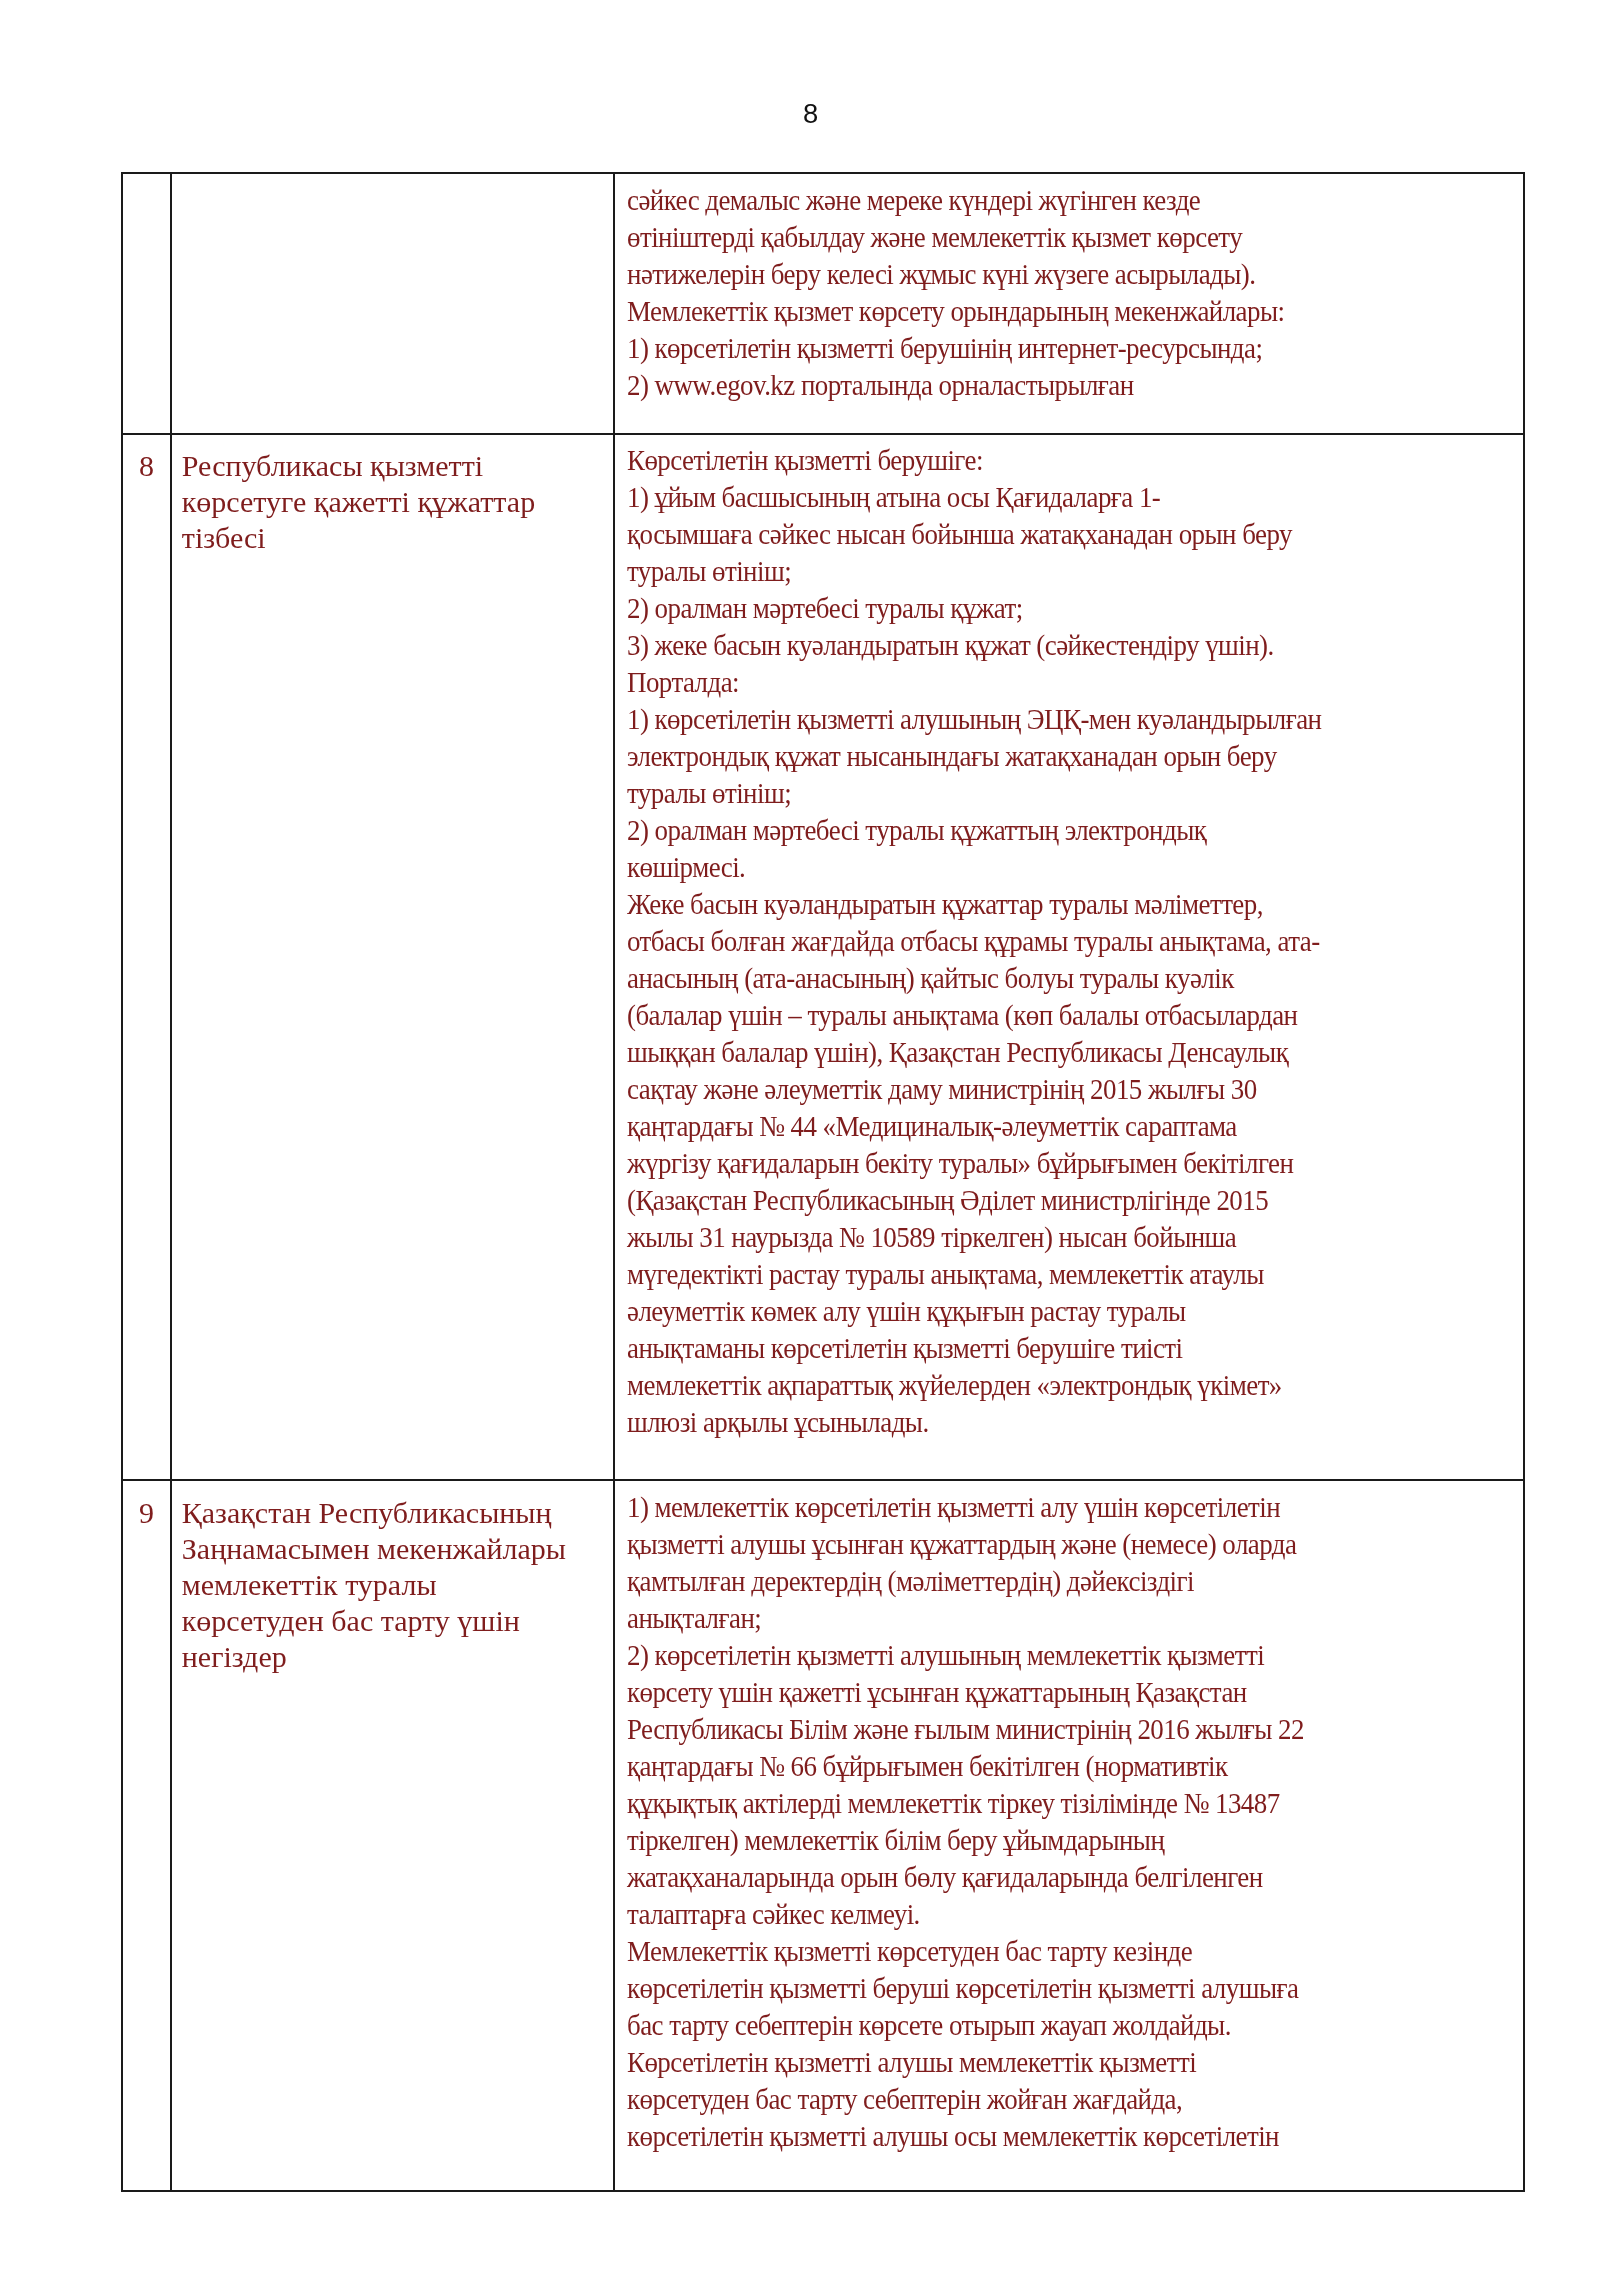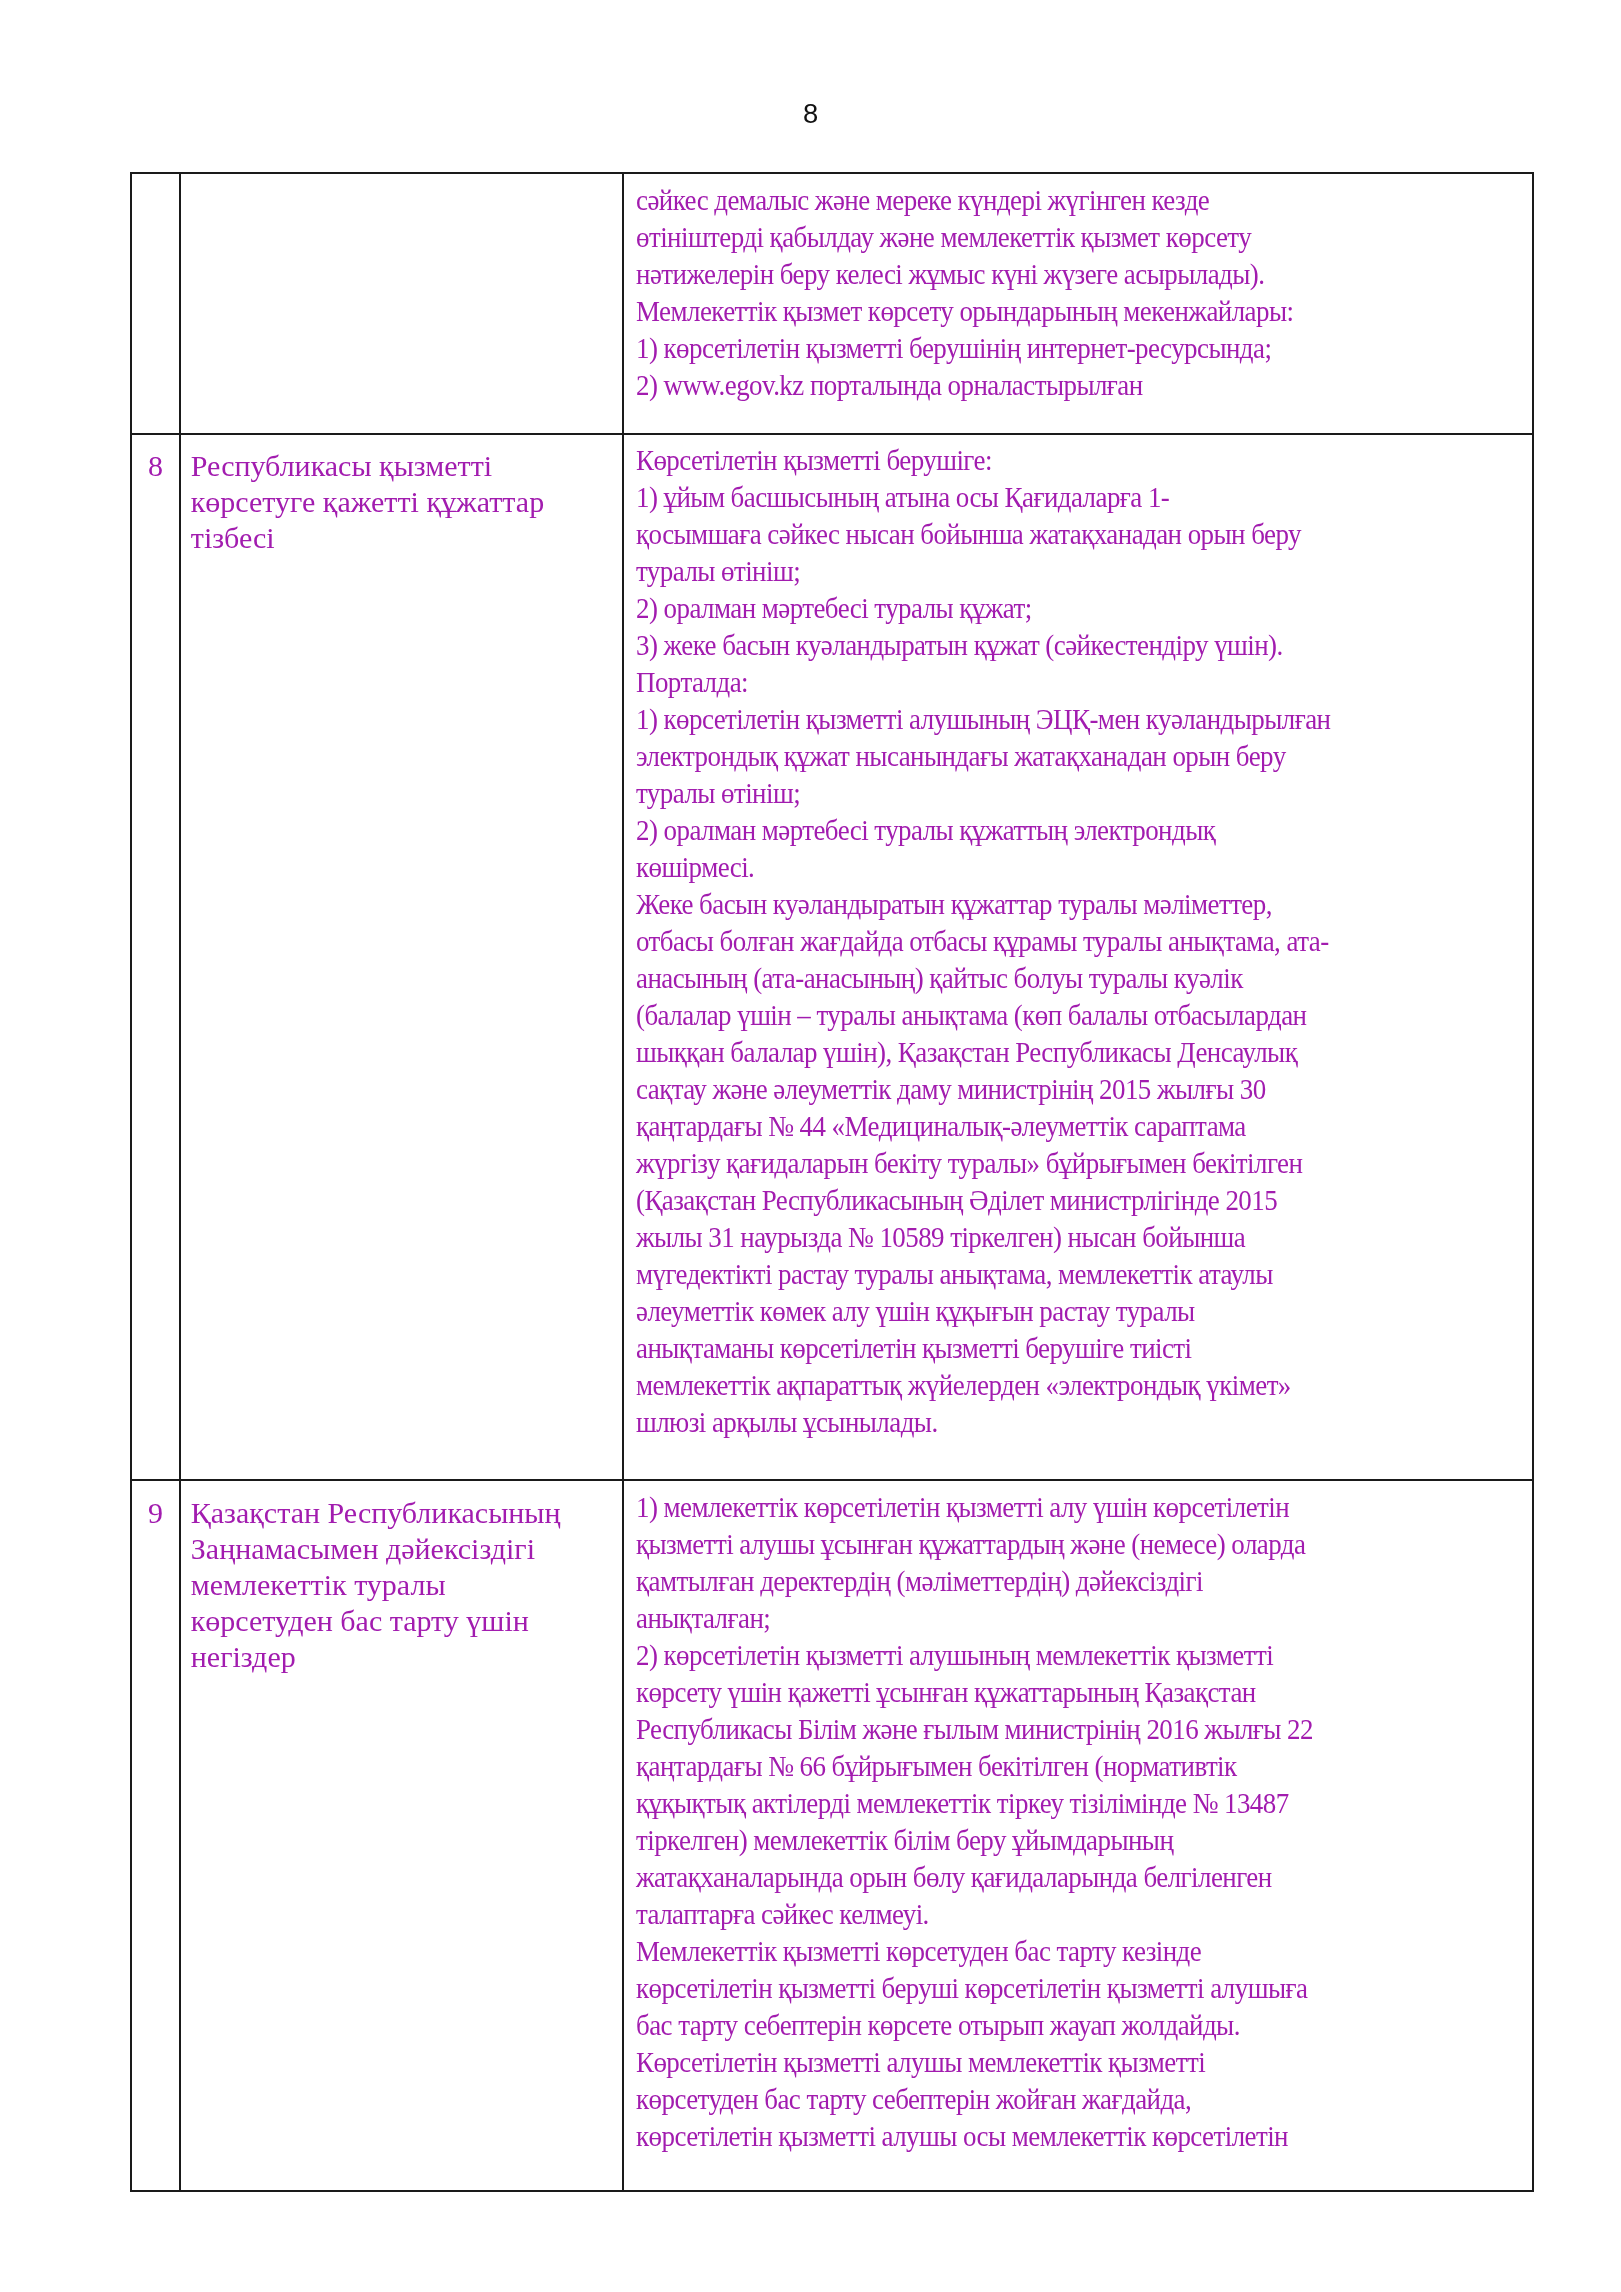--- a/index.html
+++ b/index.html
@@ -2,23 +2,23 @@
 <html><head>
 <meta charset="utf-8">
 <style>
   html, body { margin: 0; padding: 0; background: #ffffff; }
   body { width: 1621px; height: 2293px; position: relative; overflow: hidden; }
   .page-number {
     position: absolute; top: 98px; left: 0; width: 1621px; text-align: center;
     font-family: "Liberation Sans", sans-serif; font-size: 27.4px; color: #111;
   }
   .doc-table {
-    position: absolute; left: 130px; top: 172px; width: 1404px;
+    position: absolute; left: 121px; top: 172px; width: 1404px;
     border-collapse: collapse; table-layout: fixed;
-    font-family: "Liberation Serif", serif; color: #a21caf;
+    font-family: "Liberation Serif", serif; color: #7f1d1d;
   }
   .doc-table td {
     border: 2.5px solid #1a1a1a; vertical-align: top; padding: 0;
   }
   .col-num { width: 49px; }
   .col-name { width: 443px; }
   .col-desc { width: auto; }
   .cell-num {
     font-size: 30px; line-height: 36px; text-align: center; padding-top: 13.7px !important;
   }
@@ -93,21 +93,21 @@
           <span class="line">әлеуметтік көмек алу үшін құқығын растау туралы</span>
           <span class="line">анықтаманы көрсетілетін қызметті берушіге тиісті</span>
           <span class="line">мемлекеттік ақпараттық жүйелерден «электрондық үкімет»</span>
           <span class="line">шлюзі арқылы ұсынылады.</span>
         </td>
     </tr>
     <tr class="row9">
       <td class="cell-num">9</td>
       <td class="cell-name">
           <span class="line">Қазақстан Республикасының</span>
-          <span class="line">Заңнамасымен дәйексіздігі</span>
+          <span class="line">Заңнамасымен мекенжайлары</span>
           <span class="line">мемлекеттік туралы</span>
           <span class="line">көрсетуден бас тарту үшін</span>
           <span class="line">негіздер</span>
         </td>
       <td class="cell-desc">
           <span class="line">1) мемлекеттік көрсетілетін қызметті алу үшін көрсетілетін</span>
           <span class="line">қызметті алушы ұсынған құжаттардың және (немесе) оларда</span>
           <span class="line">қамтылған деректердің (мәліметтердің) дәйексіздігі</span>
           <span class="line">анықталған;</span>
           <span class="line">2) көрсетілетін қызметті алушының мемлекеттік қызметті</span>

